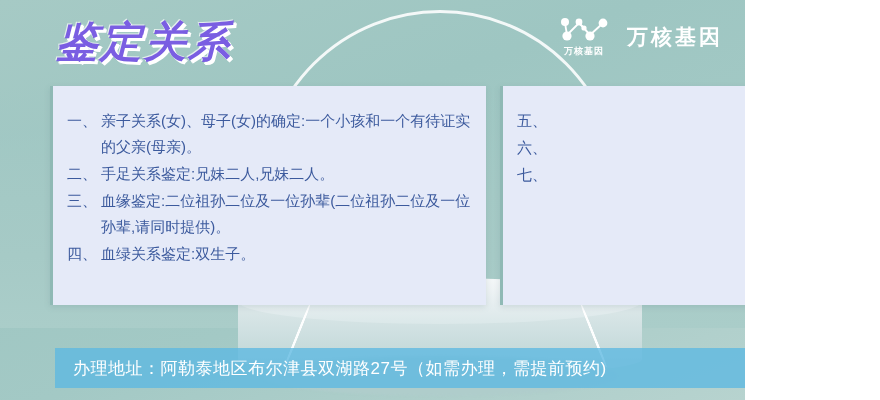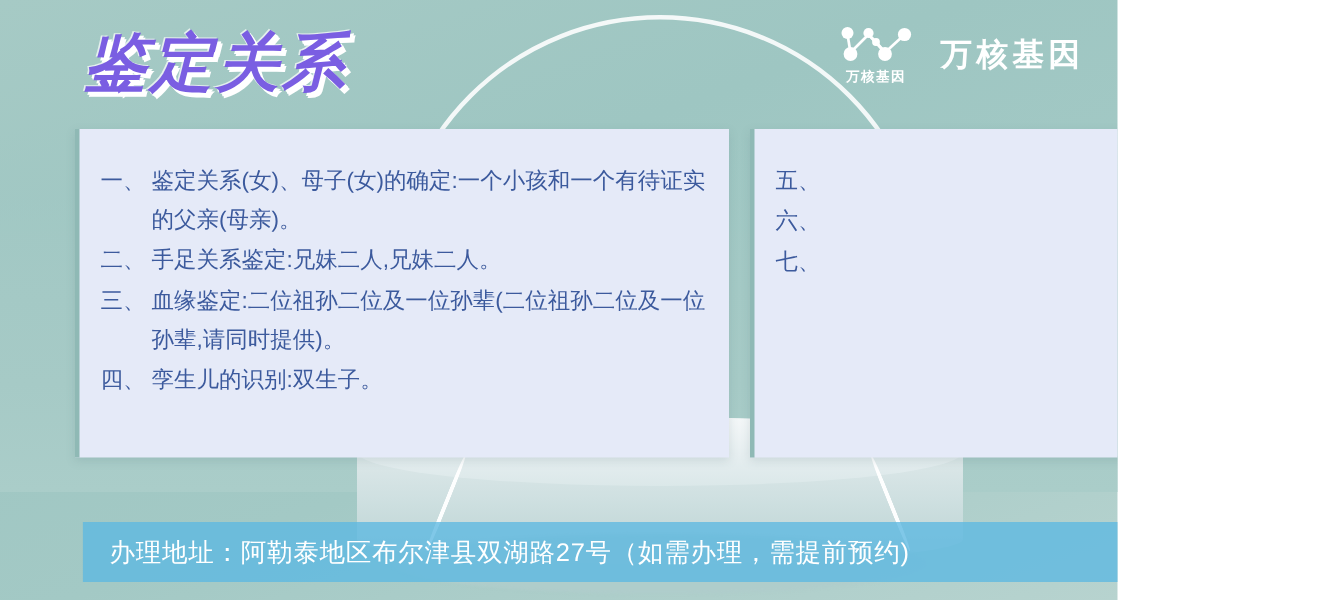--- a/index.html
+++ b/index.html
@@ -251,33 +251,33 @@
     </div>
     <div class="brand-words">
       <div class="brand-cn">万核基因</div>
     </div>
   </div>
 
   <div class="card left">
     <ul class="card-list">
       <li class="list-item">
         <span class="item-num">一、</span>
-        <span class="item-text">鉴定关系(女)、母子(女)的确定:一个小孩和一个有待证实的父亲(母亲)。</span>
+        <span class="item-text">亲子关系(女)、母子(女)的确定:一个小孩和一个有待证实的父亲(母亲)。</span>
       </li>
       <li class="list-item">
         <span class="item-num">二、</span>
         <span class="item-text">手足关系鉴定:兄妹二人,兄妹二人。</span>
       </li>
       <li class="list-item">
         <span class="item-num">三、</span>
         <span class="item-text">血缘鉴定:二位祖孙二位及一位孙辈(二位祖孙二位及一位孙辈,请同时提供)。</span>
       </li>
       <li class="list-item">
         <span class="item-num">四、</span>
-        <span class="item-text">孪生儿的识别:双生子。</span>
+        <span class="item-text">血绿关系鉴定:双生子。</span>
       </li>
     </ul>
   </div>
 
   <div class="card right">
     <ul class="card-list">
       <li class="list-item">
         <span class="item-num">五、</span>
       </li>
       <li class="list-item">

